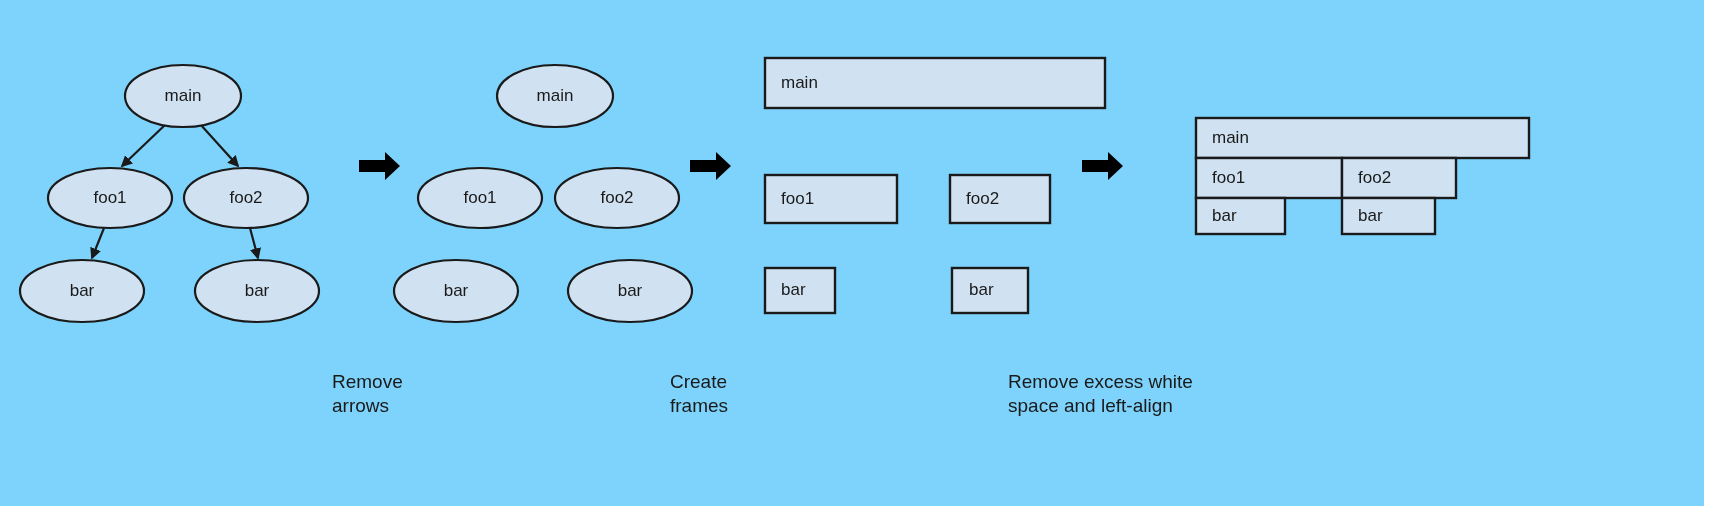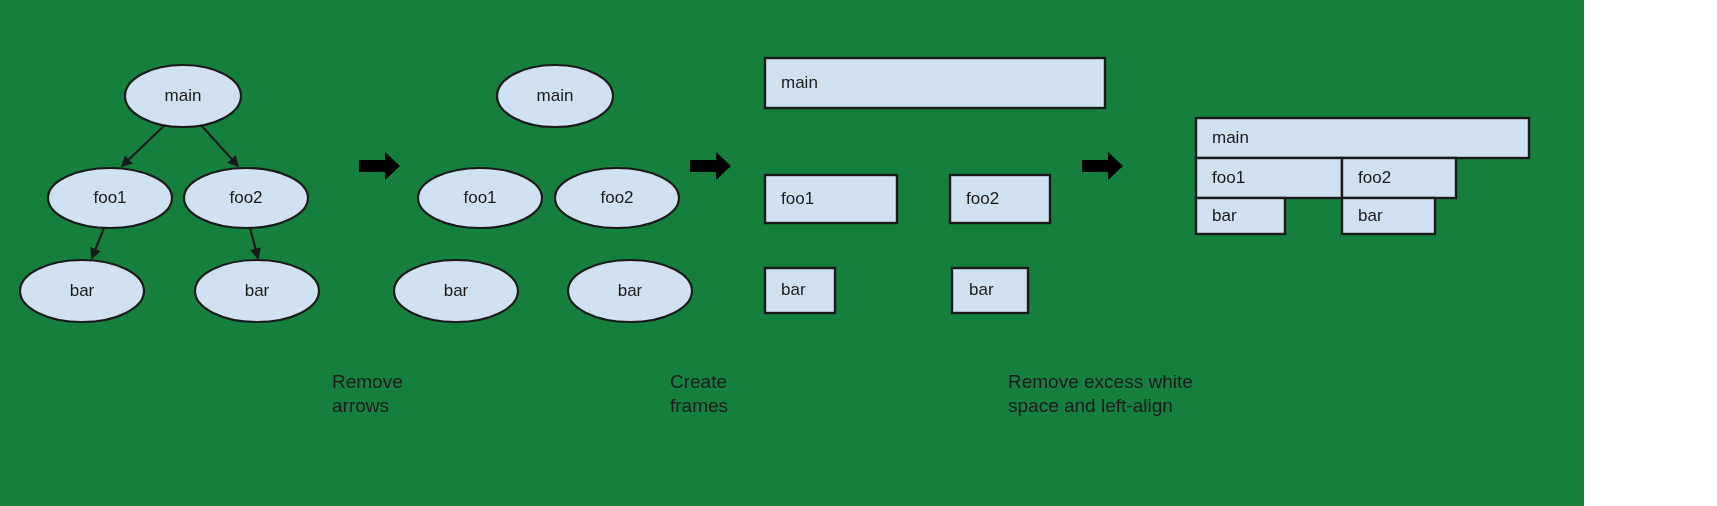--- a/index.html
+++ b/index.html
@@ -8,23 +8,23 @@
     background: #ffffff;
   }
   body {
     width: 1717px;
     height: 506px;
     font-family: "Liberation Sans", sans-serif;
     overflow: hidden;
   }
   #stage {
     position: relative;
-    width: 1584px;
+    width: 1704px;
     height: 506px;
-    background: #15803d;
+    background: #7dd3fc;
   }
   svg.diagram {
     display: block;
     width: 1717px;
     height: 506px;
   }
   .node-shape {
     fill: #d0e2f2;
     stroke: #1a1a1a;
     stroke-width: 2.2;

